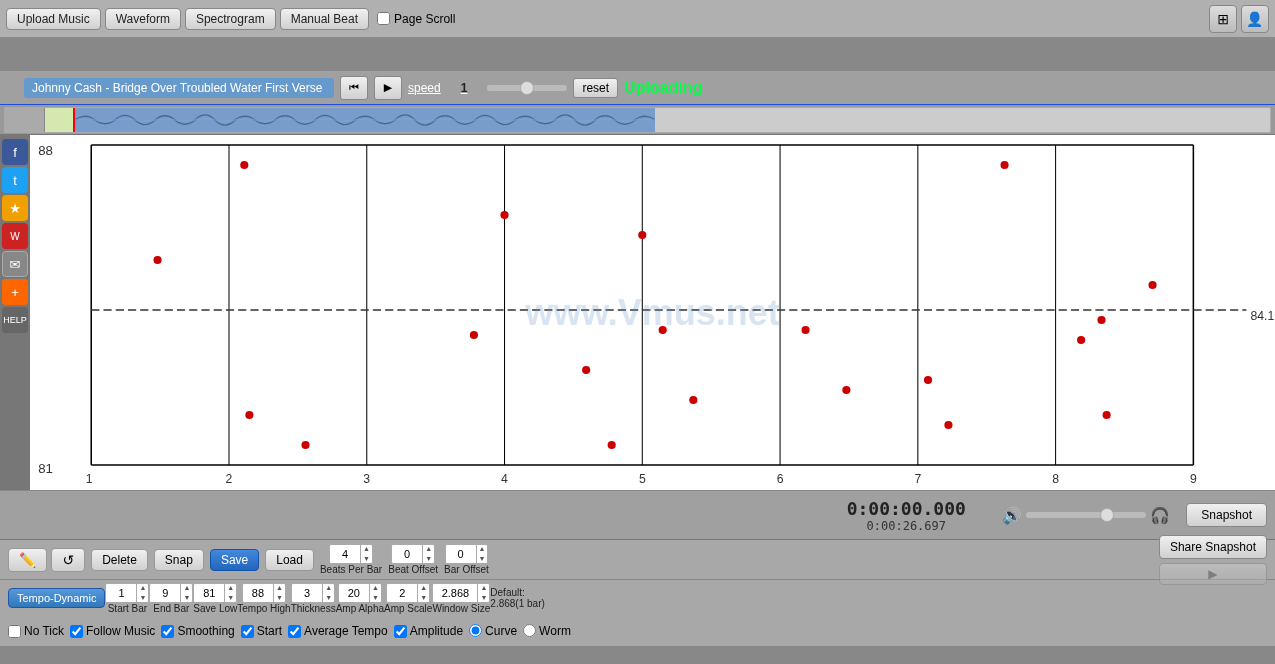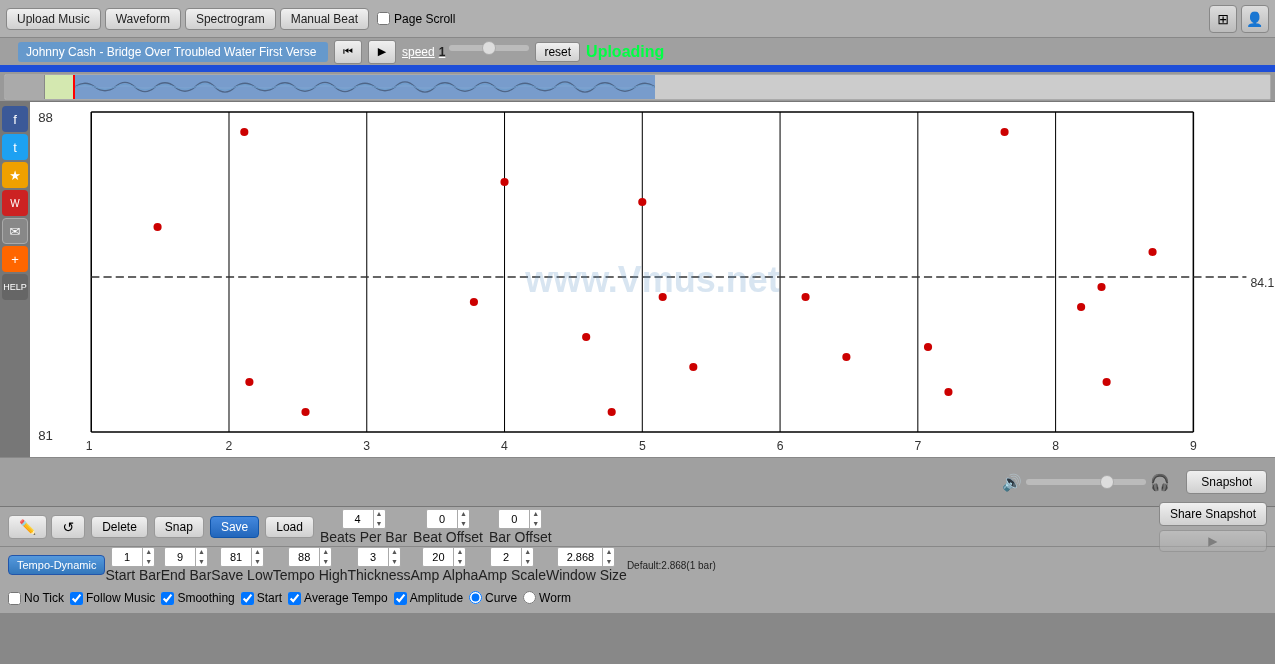--- a/index.html
+++ b/index.html
@@ -41,47 +41,49 @@
       border: 1px solid #888;
       border-radius: 4px;
       display: flex; align-items: center; justify-content: center;
       cursor: pointer;
       font-size: 14px;
     }
 
     
     .second-toolbar {
       background: #a0a0a0;
-      border-bottom: 7px solid #1d4ed8;
-      padding: 3px 18px;
+      border-bottom: 1px solid #1d4ed8;
+      padding: 3px 24px;
       display: flex;
       align-items: center;
       gap: 6px;
       height: 34px;
+      margin-top: 33px;
     }
     .song-title-box {
       background: #6699cc;
       color: white;
       padding: 3px 8px;
       border-radius: 3px;
       font-size: 12px;
       min-width: 310px;
     }
     .nav-btn {
       background: linear-gradient(to bottom, #f0f0f0, #d0d0d0);
       border: 1px solid #888;
       border-radius: 3px;
       width: 28px; height: 24px;
       display: flex; align-items: center; justify-content: center;
       cursor: pointer;
       font-size: 11px;
     }
     .speed-area {
       display: flex;
-      gap: 4px;
+      align-items: center;
+      gap: 20px;
       font-size: 12px;
       color: #fff;
       text-decoration: underline;
     }
     .speed-slider {
       width: 80px;
     }
     .reset-btn {
       background: linear-gradient(to bottom, #f0f0f0, #d0d0d0);
       border: 1px solid #888;
@@ -320,21 +322,21 @@
       border-left: 1px solid #aaa;
       cursor: pointer;
     }
     .spinner-arrow {
       font-size: 7px;
       line-height: 10px;
       padding: 0 2px;
       color: #555;
     }
     .spinner-label {
-      font-size: 14px;
+      font-size: 10px;
       color: #222;
     }
     .cb-item {
       display: flex;
       align-items: center;
       gap: 3px;
     }
     .radio-item {
       display: flex;
       align-items: flex-start;
@@ -488,20 +490,24 @@
       <circle cx="1100" cy="150" r="4" fill="#cc0000"></circle>
       <circle cx="1145" cy="360" r="4" fill="#cc0000"></circle>
       <circle cx="210" cy="30" r="4" fill="#cc0000"></circle>
     </svg>
   </div>
 </div>
 
 <div class="status-bar">
   <div class="status-text">
   </div>
+  <div class="time-display">
+    <div class="time-main">0:00:00.000</div>
+    <div class="time-sub">0:00:26.697</div>
+  </div>
   <div class="vol-area">
     <span class="vol-icon">🔊</span>
     <input type="range" class="vol-slider" min="0" max="100" value="70" style="width: 120px;">
     <span style="font-size:16px;">🎧</span>
   </div>
   <div class="right-panel">
     <button class="snapshot-btn">Snapshot</button>
   </div>
 </div>
 
@@ -638,21 +644,21 @@
     <div class="spinner-row">
       <span class="spinner-val" style="width:44px;">2.868</span>
       <div class="spinner-arrows">
         <div class="spinner-arrow">▲</div>
         <div class="spinner-arrow">▼</div>
       </div>
     </div>
     <div class="spinner-label">Window Size</div>
   </div>
 
-  <div style="display:flex; flex-direction:row; justify-content:center; font-size:10px; color:#222;">
+  <div style="display:flex; flex-direction:column; justify-content:center; font-size:10px; color:#222;">
     <span>Default:</span>
     <span>2.868(1 bar)</span>
   </div>
 </div>
 
 <div class="bottom-bar" style="height:30px; padding:2px 8px; gap:6px;">
   <div class="cb-item">
     <input type="checkbox" style="">
     <span>No Tick</span>
   </div>

